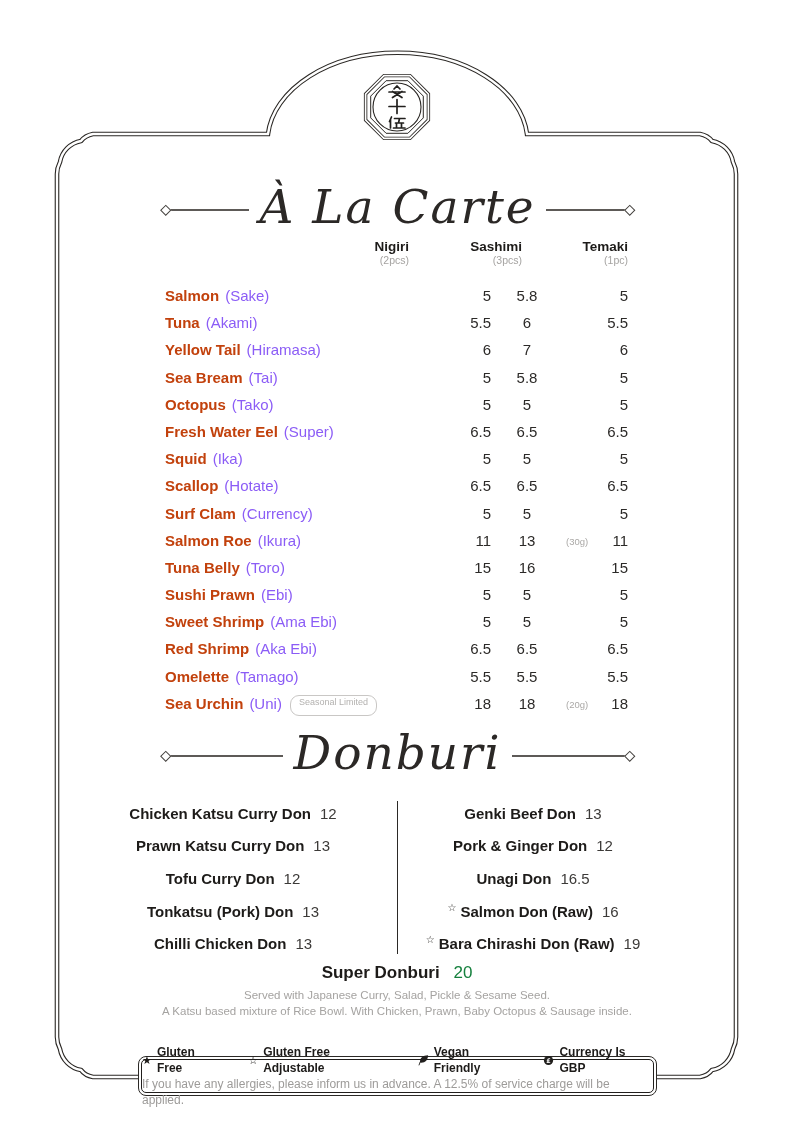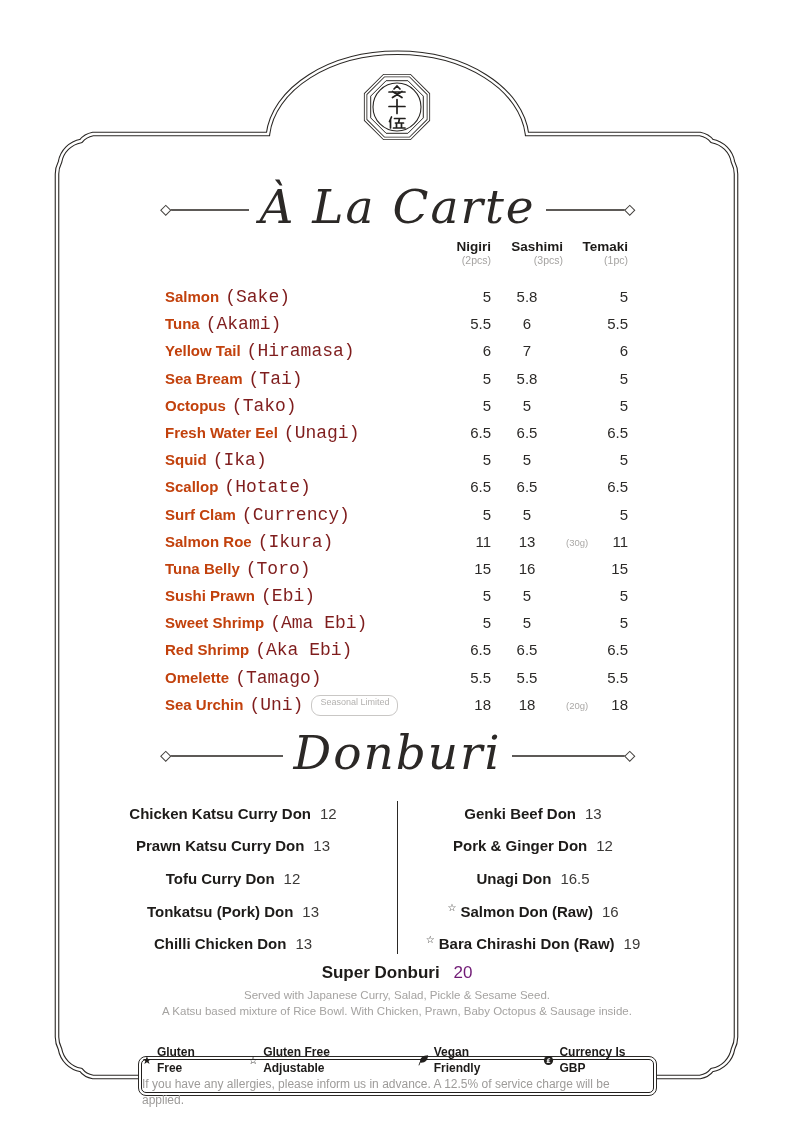--- a/index.html
+++ b/index.html
@@ -13,52 +13,52 @@
   .shead .stitle{font-family:"DejaVu Serif","Liberation Serif",serif;font-style:italic;
                  font-size:47px;letter-spacing:2px;color:#2b2826;white-space:nowrap;line-height:1;
                  padding:0 6px 8px 6px;}
   .rule{flex:1;height:1.6px;background:#5d5a57;position:relative;}
   .rule .dia{position:absolute;top:50%;width:5.5px;height:5.5px;border:1.1px solid #45423f;background:#fff;
              transform:translateY(-50%) rotate(45deg);}
   .rule.left .dia{left:-3px;}
   .rule.right .dia{right:-3px;}
 
   
-  .alc-head{position:absolute;left:165px;top:239px;width:463px;display:flex;}
+  .alc-head{position:absolute;left:165px;top:239px;width:463px;display:flex;gap:41px;}
   .alc-head .spacer{flex:1;}
   .alc-head .col{text-align:right;}
   .alc-head .col.c1{width:58px;} .alc-head .col.c2{width:72px;} .alc-head .col.c3{width:65px;}
   .alc-head .lbl{font-weight:bold;font-size:13.5px;color:#1d1b19;line-height:15px;}
   .alc-head .sub{font-size:10.5px;color:#a5a3a1;line-height:13px;}
 
   .alc-rows{position:absolute;left:165px;top:287px;width:463px;}
   .alc-row{display:flex;align-items:baseline;height:27.2px;}
   .alc-row .nm-cell{flex:1;display:flex;align-items:baseline;white-space:nowrap;}
   .alc-row .nm{font-weight:bold;font-size:15px;color:#c2410c;}
-  .alc-row .jp{font-size:18px;color:#7f1d1d;margin-left:6px;font-family:Liberation Mono, monospace;}
+  .alc-row .jp{font-size:15px;color:#8b5cf6;margin-left:6px;}
   .alc-row .badge{font-size:9px;color:#b3b1af;border:1px solid #c9c7c5;border-radius:9px;
                   padding:1px 8px 8px 8px;margin-left:8px;align-self:center;white-space:nowrap;}
   .alc-row .price{position:relative;text-align:right;font-size:15px;color:#2c2a28;}
   .alc-row .price.c1{width:58px;} .alc-row .price.c2{width:72px;text-align:center;} .alc-row .price.c3{width:65px;}
   .alc-row .note{position:absolute;left:calc(100% + 3px);bottom:1.5px;font-size:9.5px;color:#aaa8a6;}
 
   
   .don-grid{position:absolute;left:97px;top:797px;width:600px;display:flex;}
   .don-col{display:flex;flex-direction:column;}
   .don-col.left{width:272px;} .don-col.right{width:328px;}
   .don-item{height:32.6px;display:flex;align-items:center;justify-content:center;white-space:nowrap;}
   .don-item .nm{font-weight:bold;font-size:15px;color:#1d1b19;}
   .don-item .pr{font-size:15px;color:#3c3a38;margin-left:9px;}
   .don-item .gfstar{font-size:10px;color:#2b2926;margin-right:4px;transform:translateY(-4px);}
   .don-div{position:absolute;left:396.5px;top:801px;width:1.2px;height:153px;background:#2b2926;}
 
   .featured{position:absolute;left:97px;top:963px;width:600px;text-align:center;}
   .featured .line1{font-size:17px;}
   .featured .nm{font-weight:bold;color:#1d1b19;}
-  .featured .pr{color:#701a75;margin-left:9px;}
+  .featured .pr{color:#15803d;margin-left:9px;}
   .featured .desc{font-size:11.5px;color:#a5a3a1;line-height:15.5px;margin-top:5px;}
 
   
   .fbox{position:absolute;left:138px;top:1056px;width:519px;height:40px;z-index:3;background:#fff;
         border:1px solid #2b2926;border-radius:8px;padding:2px;box-sizing:border-box;}
   .fbox-in{width:100%;height:100%;border:1.4px solid #211f1d;border-radius:5px;box-sizing:border-box;
            display:flex;flex-direction:column;align-items:center;justify-content:center;}
   .legend{display:flex;align-items:center;gap:26px;font-size:12px;font-weight:bold;color:#1d1b19;line-height:16px;}
   .legend .li{display:flex;align-items:center;gap:5px;}
   .legend .ic{display:inline-flex;align-items:center;font-size:11px;line-height:1;}
@@ -167,21 +167,21 @@
             <span class="nm">Octopus</span>
             <span class="jp">(Tako)</span>
           </div>
           <div class="price c1">5</div>
           <div class="price c2">5</div>
           <div class="price c3">5</div>
         </div>
         <div class="alc-row">
           <div class="nm-cell">
             <span class="nm">Fresh Water Eel</span>
-            <span class="jp">(Unagi)</span>
+            <span class="jp">(Super)</span>
           </div>
           <div class="price c1">6.5</div>
           <div class="price c2">6.5</div>
           <div class="price c3">6.5</div>
         </div>
         <div class="alc-row">
           <div class="nm-cell">
             <span class="nm">Squid</span>
             <span class="jp">(Ika)</span>
           </div>

